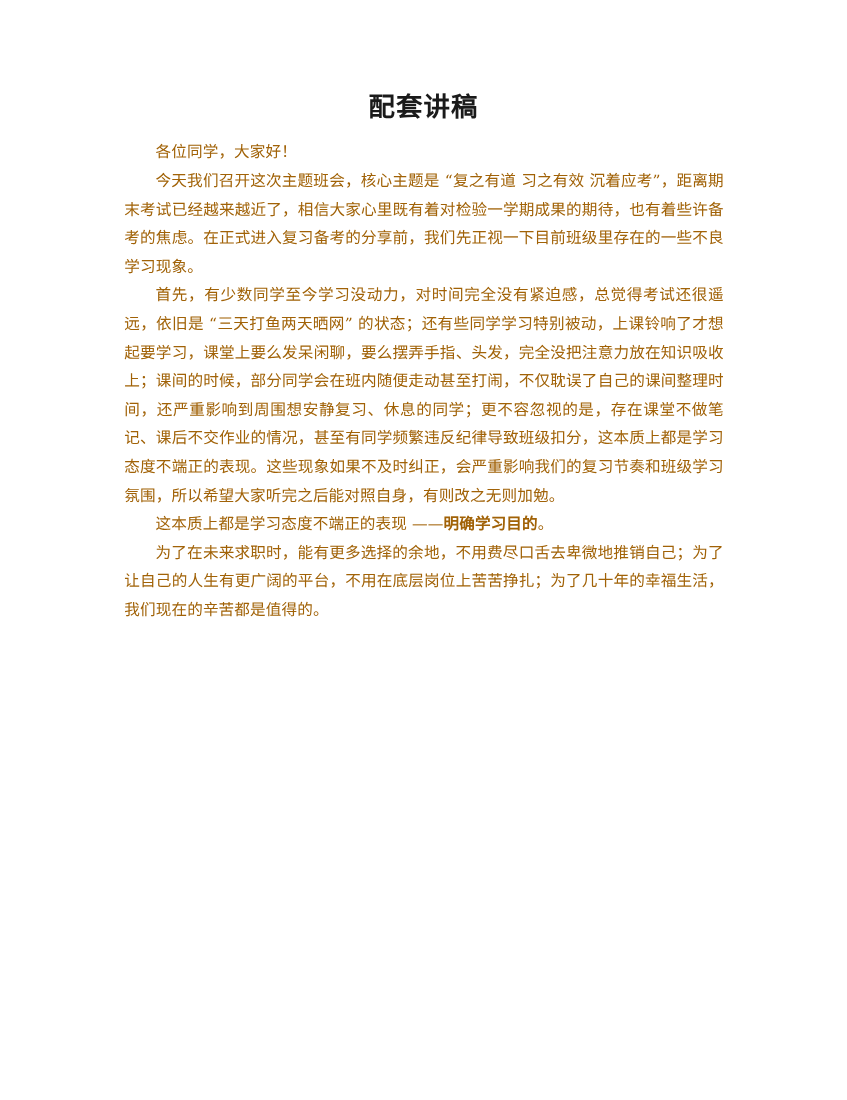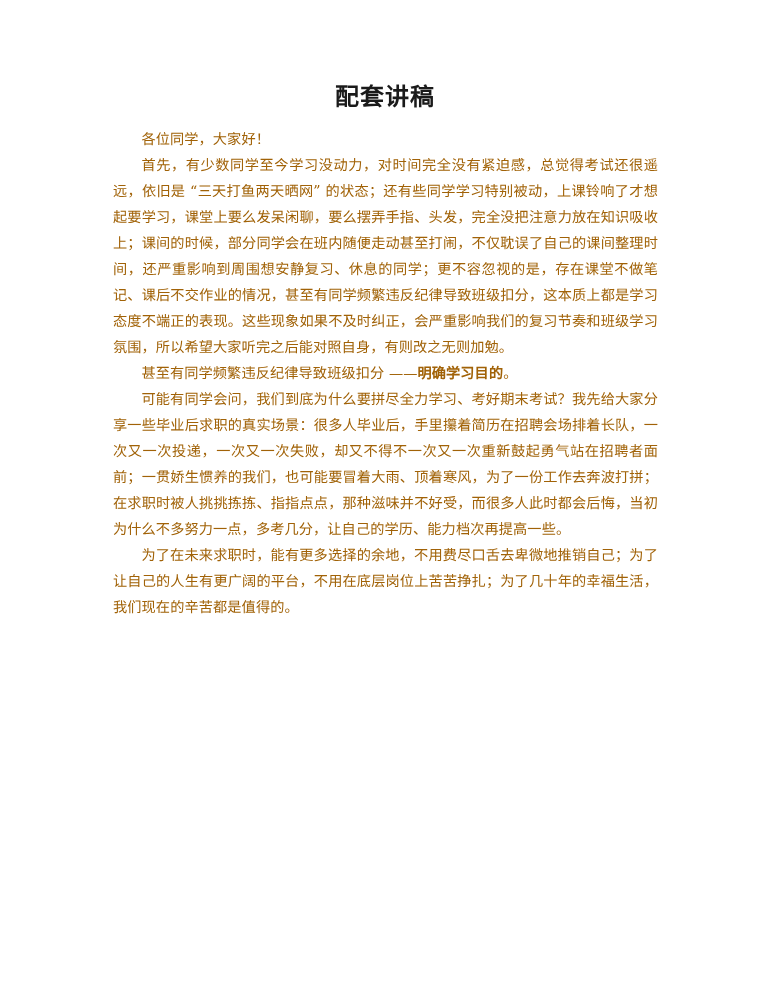--- a/index.html
+++ b/index.html
@@ -79,25 +79,25 @@
 <body>
 
 <div class="page">
 
   <h1 class="doc-title">配套讲稿</h1>
 
   <div class="body-block">
 
     <p class="para">各位同学，大家好！</p>
 
+    <p class="para">今天我们召开这次主题班会，核心主题是 “复之有道  习之有效  沉着应考”，距离期末考试已经越来越近了，相信大家心里既有着对检验一学期成果的期待，也有着些许备考的焦虑。在正式进入复习备考的分享前，我们先正视一下目前班级里存在的一些不良学习现象。</p>
 
     <p class="para">首先，有少数同学至今学习没动力，对时间完全没有紧迫感，总觉得考试还很遥远，依旧是 “三天打鱼两天晒网” 的状态；还有些同学学习特别被动，上课铃响了才想起要学习，课堂上要么发呆闲聊，要么摆弄手指、头发，完全没把注意力放在知识吸收上；课间的时候，部分同学会在班内随便走动甚至打闹，不仅耽误了自己的课间整理时间，还严重影响到周围想安静复习、休息的同学；更不容忽视的是，存在课堂不做笔记、课后不交作业的情况，甚至有同学频繁违反纪律导致班级扣分，这本质上都是学习态度不端正的表现。这些现象如果不及时纠正，会严重影响我们的复习节奏和班级学习氛围，所以希望大家听完之后能对照自身，有则改之无则加勉。</p>
 
-    <p class="para"><span>甚至有同学频繁违反纪律导致班级扣分 ——</span><span class="bold-seg">明确学习目的</span><span>。</span></p>
+    <p class="para"><span>这本质上都是学习态度不端正的表现 ——</span><span class="bold-seg">明确学习目的</span><span>。</span></p>
 
-    <p class="para">可能有同学会问，我们到底为什么要拼尽全力学习、考好期末考试？我先给大家分享一些毕业后求职的真实场景：很多人毕业后，手里攥着简历在招聘会场排着长队，一次又一次投递，一次又一次失败，却又不得不一次又一次重新鼓起勇气站在招聘者面前；一贯娇生惯养的我们，也可能要冒着大雨、顶着寒风，为了一份工作去奔波打拼；在求职时被人挑挑拣拣、指指点点，那种滋味并不好受，而很多人此时都会后悔，当初为什么不多努力一点，多考几分，让自己的学历、能力档次再提高一些。</p>
 
     <p class="para">为了在未来求职时，能有更多选择的余地，不用费尽口舌去卑微地推销自己；为了让自己的人生有更广阔的平台，不用在底层岗位上苦苦挣扎；为了几十年的幸福生活，我们现在的辛苦都是值得的。</p>
 
 
   </div>
 
 </div>
 
 </body></html>

